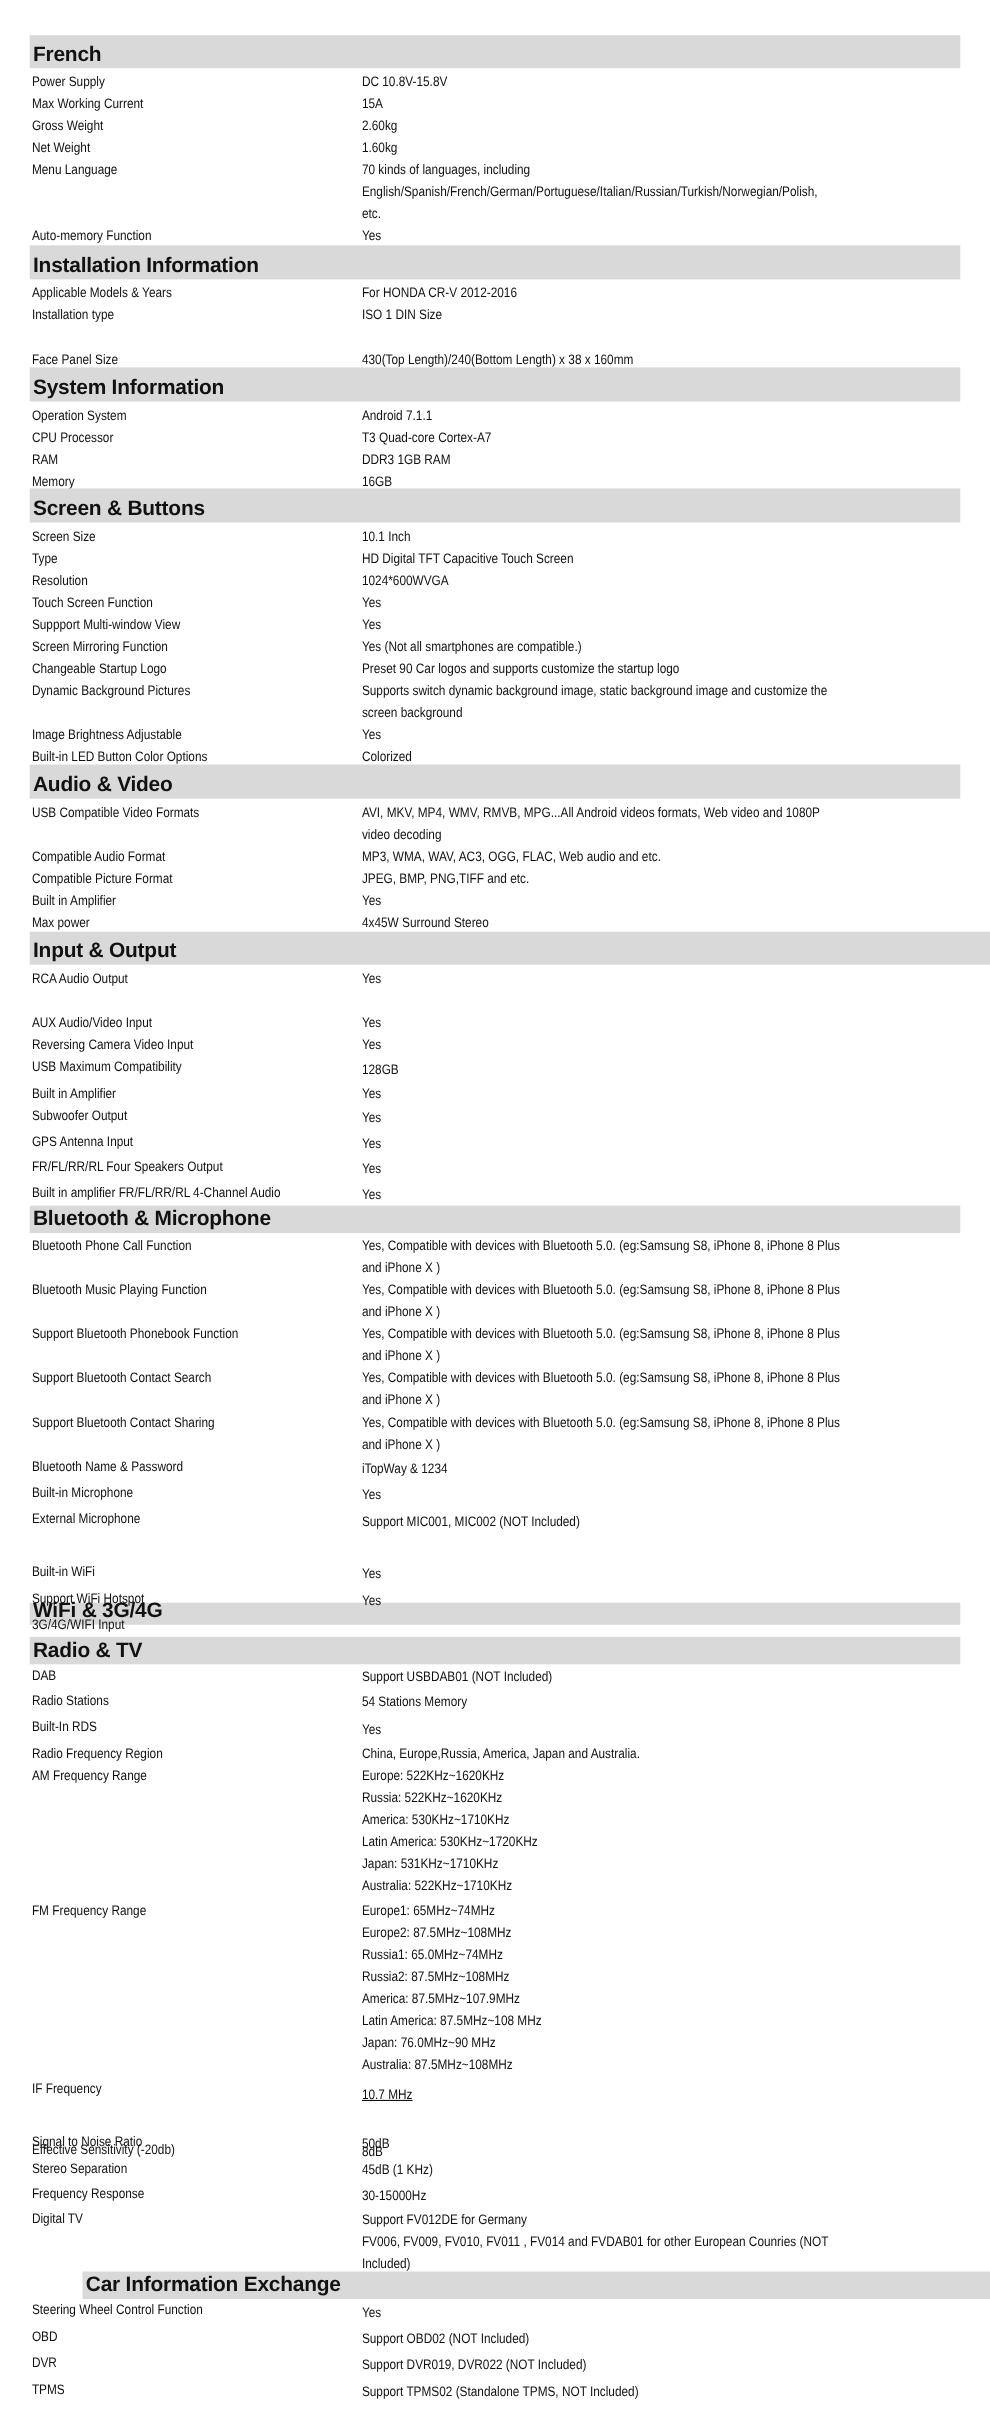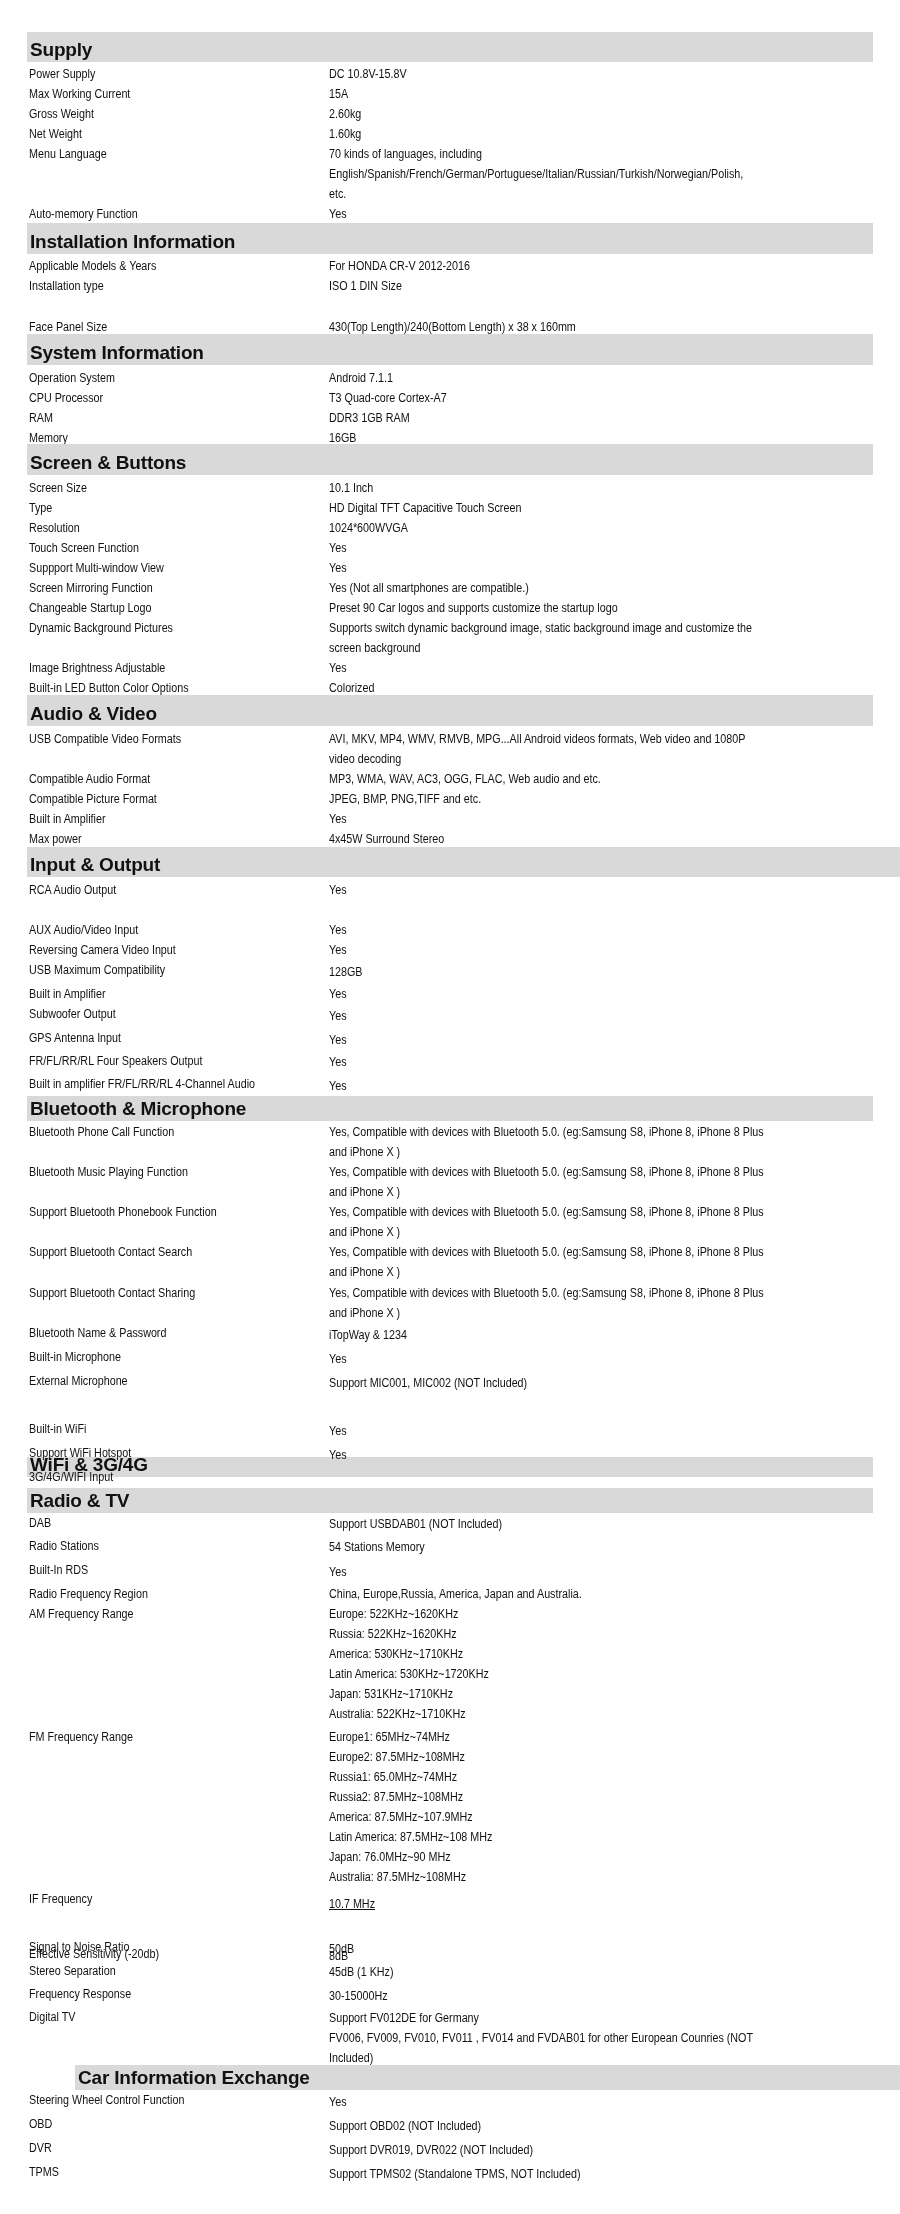--- a/index.html
+++ b/index.html
@@ -13,21 +13,21 @@
   .row .k { position:absolute; left:2px; top:0; width:300px; white-space:nowrap; color:#111;
             transform:scaleX(0.86); transform-origin:left top; }
   .row .v { position:absolute; left:302px; top:0; width:540px; color:#111; }
   .row .v .ln { display:block; white-space:nowrap; transform:scaleX(0.86); transform-origin:left top; height:20px; }
 </style>
 </head>
 <body>
 
 <div class="sheet" id="sheet">
     <div class="hdr" style="top: 32px; height: 30px;">
-      <span>Supply</span>
+      <span>French</span>
     </div>
     <div class="row" style="top: 64px; height: 20px;">
       <span class="k">Power Supply</span>
       <div class="v">
         <span class="ln">DC 10.8V-15.8V</span>
       </div>
     </div>
     <div class="row" style="top: 84px; height: 20px;">
       <span class="k">Max Working Current</span>
       <div class="v">

